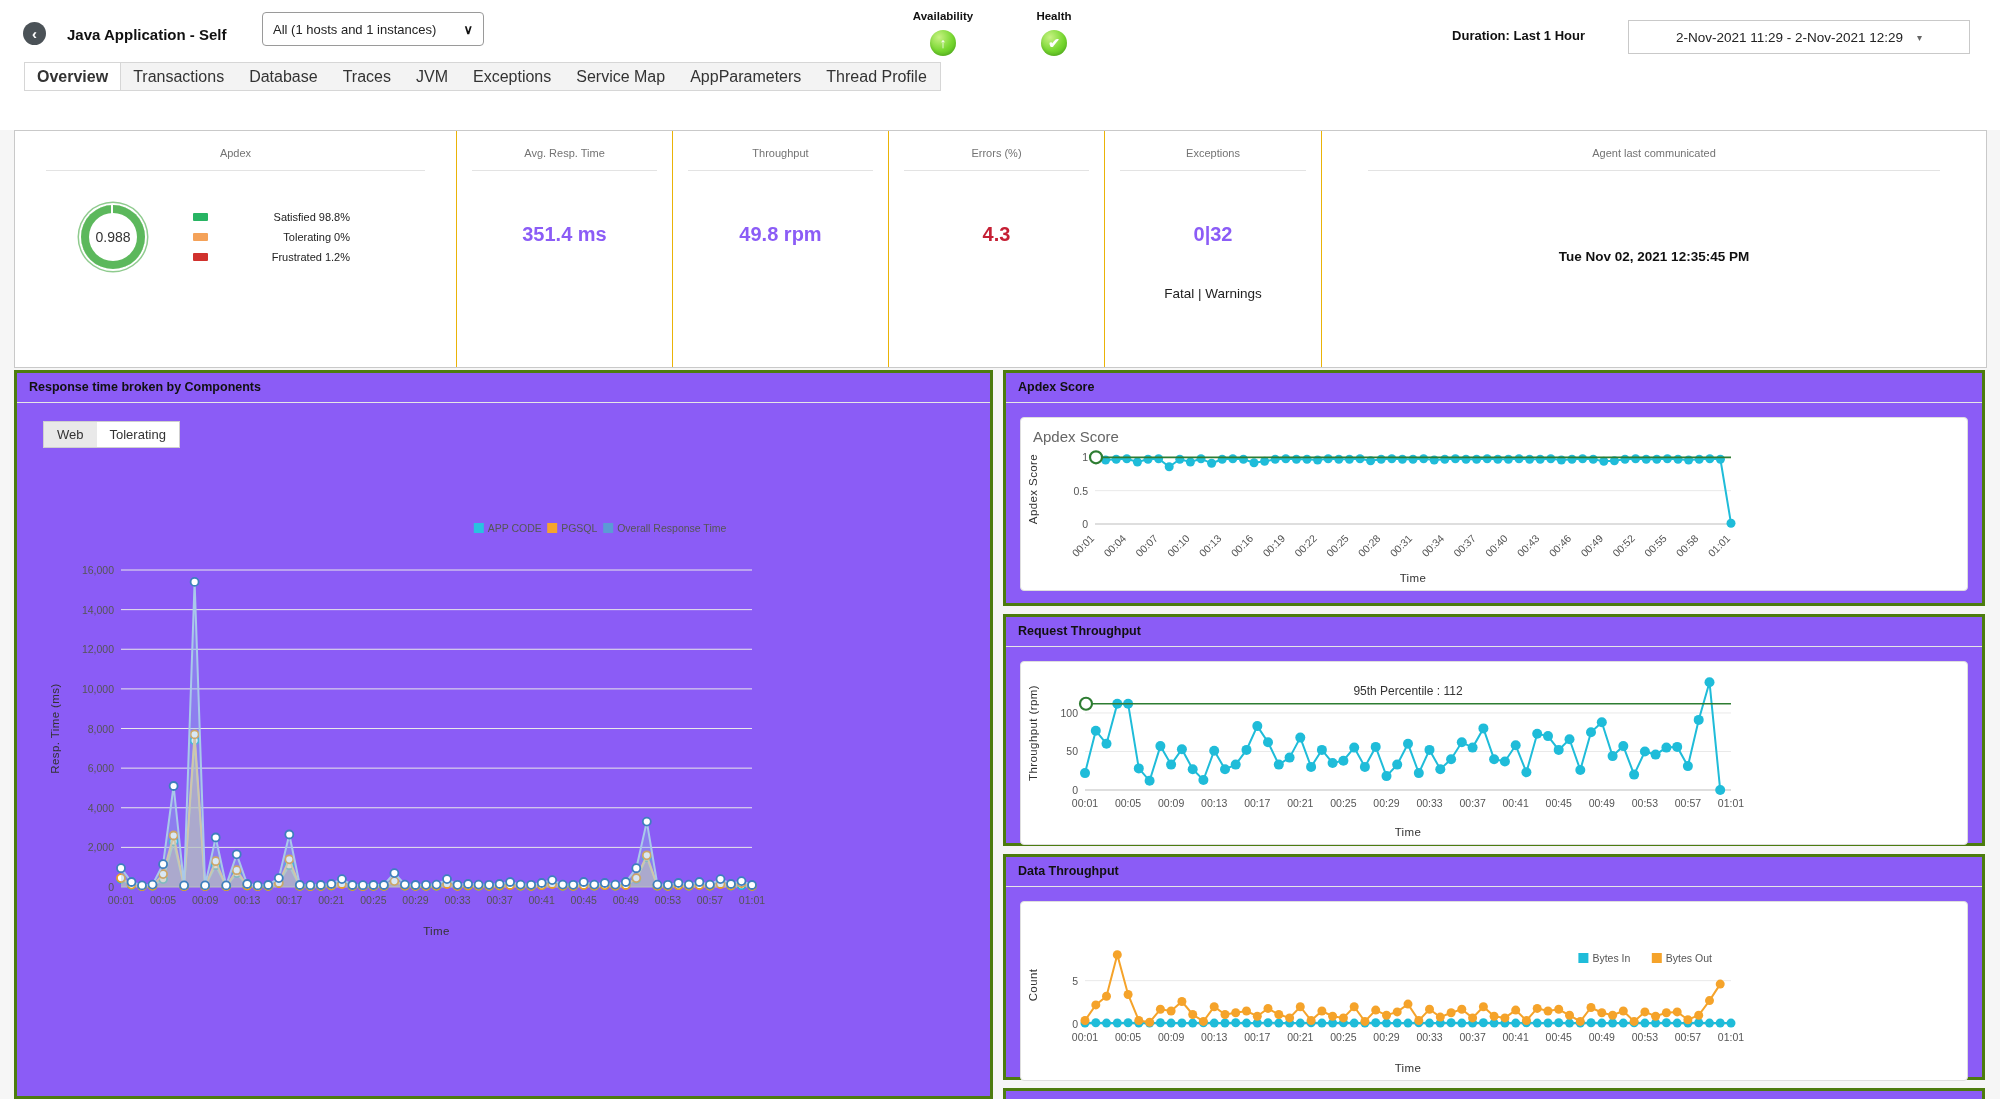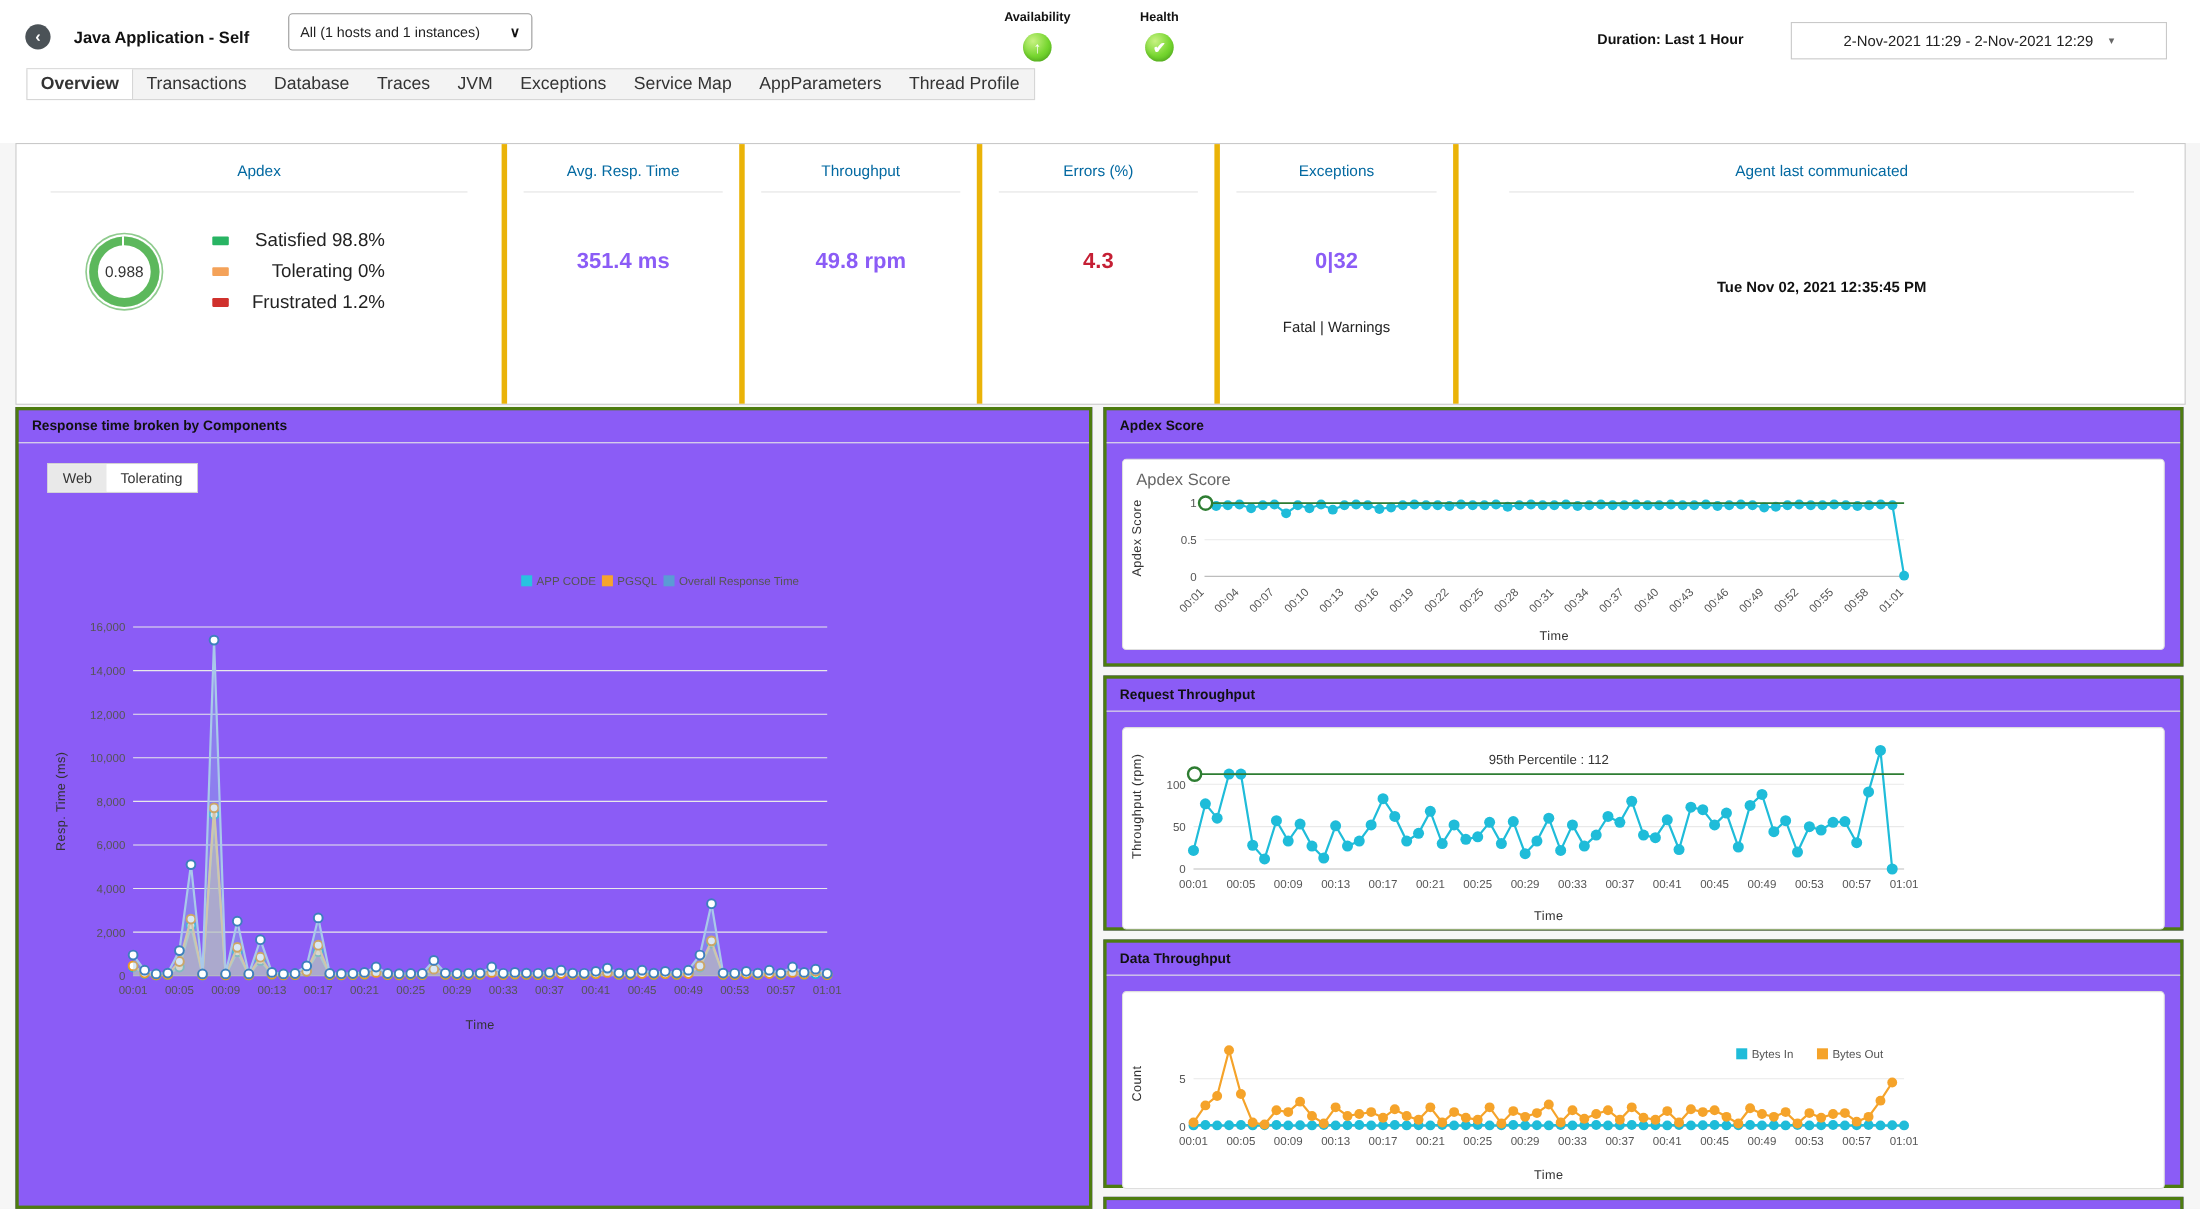--- a/index.html
+++ b/index.html
@@ -29,38 +29,38 @@
   .dr-caret{color:#666;font-size:10px;}
   
   .tabs{position:absolute;top:62px;left:24px;display:flex;background:#f3f3f3;
         border:1px solid #d6d6d6;height:27px;align-items:stretch;}
   .tab{display:flex;align-items:center;padding:0 12px;font-size:16px;color:#333;cursor:pointer;
        border-right:1px solid transparent;white-space:nowrap;}
   .tab.selected{background:#fff;font-weight:bold;border-right:1px solid #d6d6d6;border-left:1px solid #d6d6d6;margin-left:-1px;}
   
   .cards{position:absolute;top:130px;left:14px;width:1971px;height:236px;background:#fff;
          border:1px solid #c9c9c9;display:flex;}
-  .card{border-left:5px solid #eab308;box-sizing:border-box;text-align:center;}
+  .card{border-left:1px solid #eab308;box-sizing:border-box;text-align:center;}
   .card:first-child{border-left:none;}
-  .card-title{margin-top:16px;font-size:14px;color:#0369a1;}
+  .card-title{margin-top:16px;font-size:11px;color:#737373;}
   .card-rule{width:86%;margin:11px auto 0;border-bottom:1px solid #e3e3e3;}
   .card-value{margin-top:52px;font-size:20px;font-weight:bold;color:#8b5cf6;}
   .card-sub{margin-top:40px;font-size:13.5px;color:#222;}
   .card-agent-value{margin-top:78px;font-size:13.5px;font-weight:bold;color:#111;}
   .apdex-body{display:flex;align-items:center;margin-top:34px;}
   .gauge{width:64px;height:64px;border-radius:50%;margin-left:66px;position:relative;
          background:conic-gradient(#5cb85c 0 98.8%,#ffffff 98.8% 100%);
          box-shadow:0 0 0 2px #fff,0 0 0 3.5px #8fcb8e;
          display:flex;align-items:center;justify-content:center;}
   .gauge::before{content:"";position:absolute;inset:8px;background:#fff;border-radius:50%;}
   .gauge-val{position:relative;font-size:14px;color:#333;}
   .apdex-legend{margin-left:48px;display:flex;flex-direction:column;gap:8px;}
   .al-row{display:flex;align-items:center;}
   .al-swatch{width:15px;height:8px;border-radius:1px;display:inline-block;}
-  .al-label{width:132px;text-align:right;font-size:17px;color:#222;margin-left:10px;}
+  .al-label{width:132px;text-align:right;font-size:11px;color:#222;margin-left:10px;}
   
   .content{position:absolute;top:370px;left:14px;width:1971px;display:flex;gap:10px;}
   .panel{background:#8b5cf6;border:3px solid #4d7c0f;box-sizing:border-box;}
   .left-panel{width:979px;height:729px;}
   .right-col{width:982px;display:flex;flex-direction:column;gap:8px;}
   .sec-title{height:29px;line-height:29px;padding-left:12px;font-size:12.5px;font-weight:bold;color:#111;
              border-bottom:1px solid #e6e6e6;}
   .toggle{display:inline-flex;border:1px solid #cfcfcf;background:#fff;margin:18px 0 0 26px;}
   .tbtn{padding:5px 13px;font-size:13px;color:#333;cursor:pointer;background:#fff;}
   .tbtn.selected{background:#e9e9e9;}

